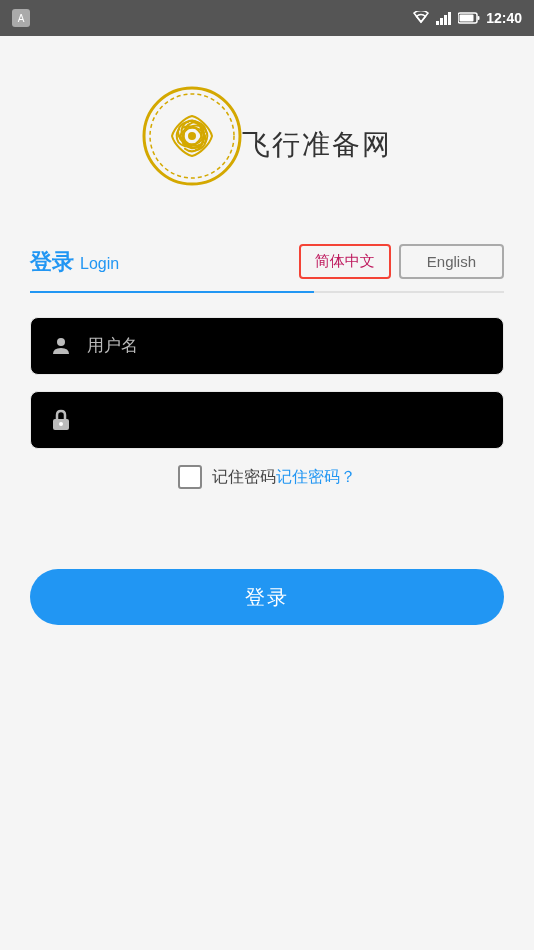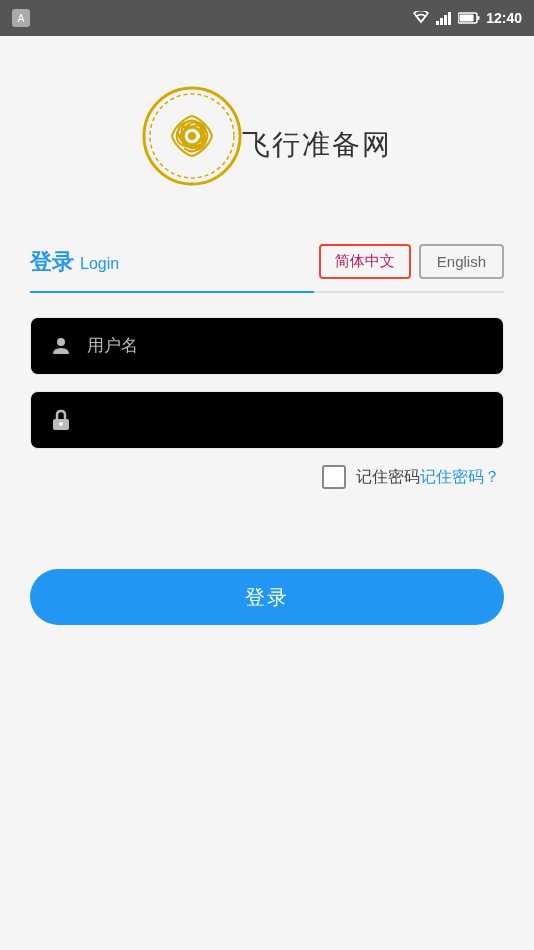--- a/index.html
+++ b/index.html
@@ -125,21 +125,21 @@
       padding: 6px 14px;
       border: 2px solid #f44336;
       border-radius: 4px;
       color: #be185d;
       font-size: 15px;
       background: transparent;
       cursor: pointer;
     }
 
     .lang-btn-en {
-      padding: 6px 16px;
+      padding: 6px 26px;
       border: 2px solid #aaaaaa;
       border-radius: 4px;
       color: #666666;
       font-size: 15px;
       background: transparent;
       cursor: pointer;
     }
 
     .tab-underline {
       width: 100%;
@@ -187,21 +187,21 @@
     }
 
     .input-field::placeholder {
       color: #bbbbbb;
     }
 
     
     .remember-row {
       display: flex;
       align-items: center;
-      justify-content: flex-end;
+      justify-content: center;
       padding: 0 4px;
       margin-top: 8px;
     }
 
     .remember-left {
       display: flex;
       align-items: center;
       gap: 10px;
     }
 

